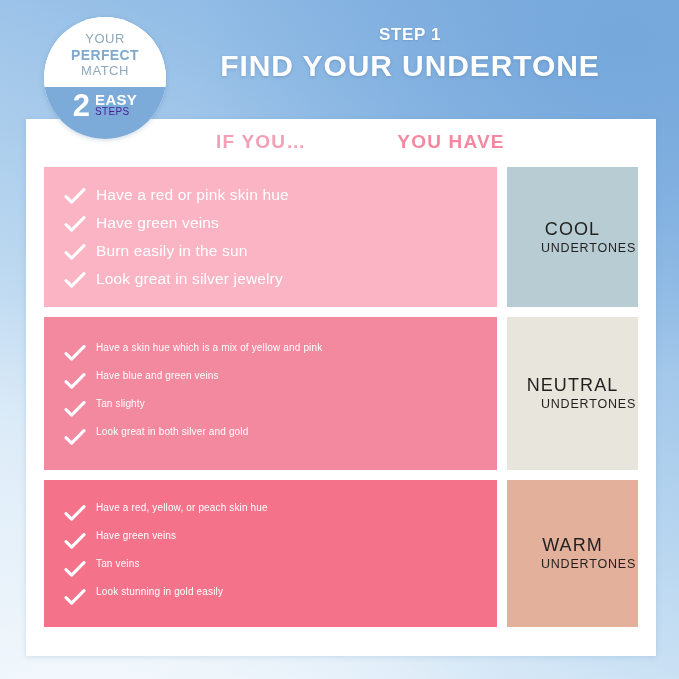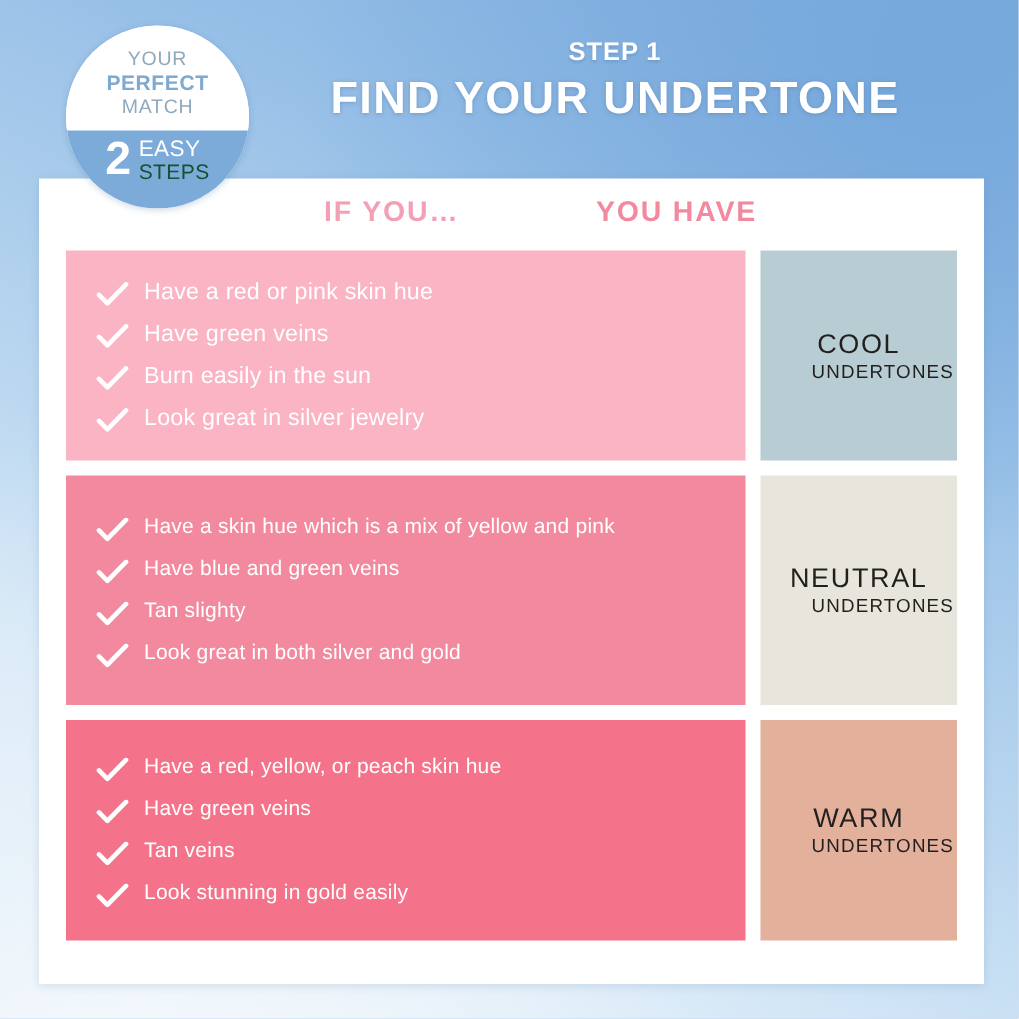--- a/index.html
+++ b/index.html
@@ -130,27 +130,28 @@
     margin-right: 5px;
   }
   .badge-words {
     display: flex;
     flex-direction: column;
     line-height: 1.0;
     padding-top: 1px;
   }
   .badge-easy {
     font-size: 15px;
-    font-weight: normal;
+    font-weight: bold;
     color: #ffffff;
     letter-spacing: .3px;
+    text-align: right;
   }
   .badge-steps {
-    font-size: 14px;
-    color: #14532d;
+    font-size: 10px;
+    color: #4c1d95;
     letter-spacing: .3px;
   }
 
   
   .card {
     position: absolute;
     left: 26px;
     top: 119px;
     width: 630px;
     height: 537px;
@@ -226,21 +227,21 @@
     display: block;
     margin-top: 3px;
   }
   .check svg { display: block; }
   .trait-text {
     font-size: 15.5px;
     color: #ffffff;
     line-height: 1.28;
     letter-spacing: .15px;
   }
-  .row-2 .trait-text, .row-3 .trait-text { font-size: 14px; }
+  .row-2 .trait-text, .row-3 .trait-text { font-size: 10px; }
 
   .swatch {
     flex: 1 1 auto;
     margin-left: 10px;
     display: flex;
     flex-direction: column;
     align-items: center;
     justify-content: center;
     text-align: center;
   }

